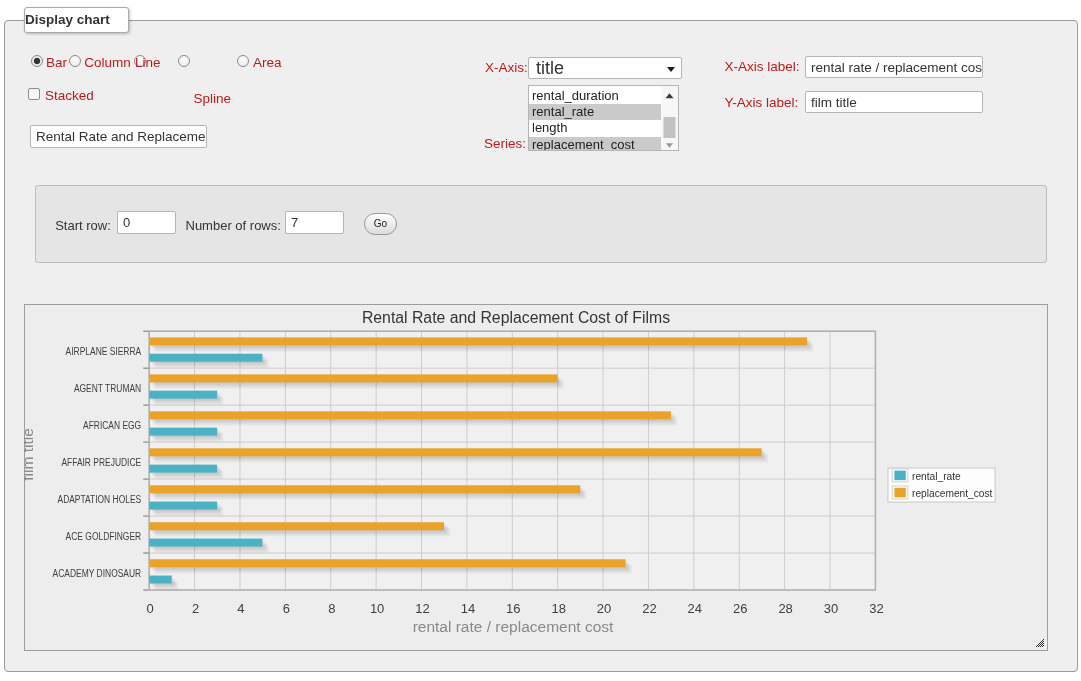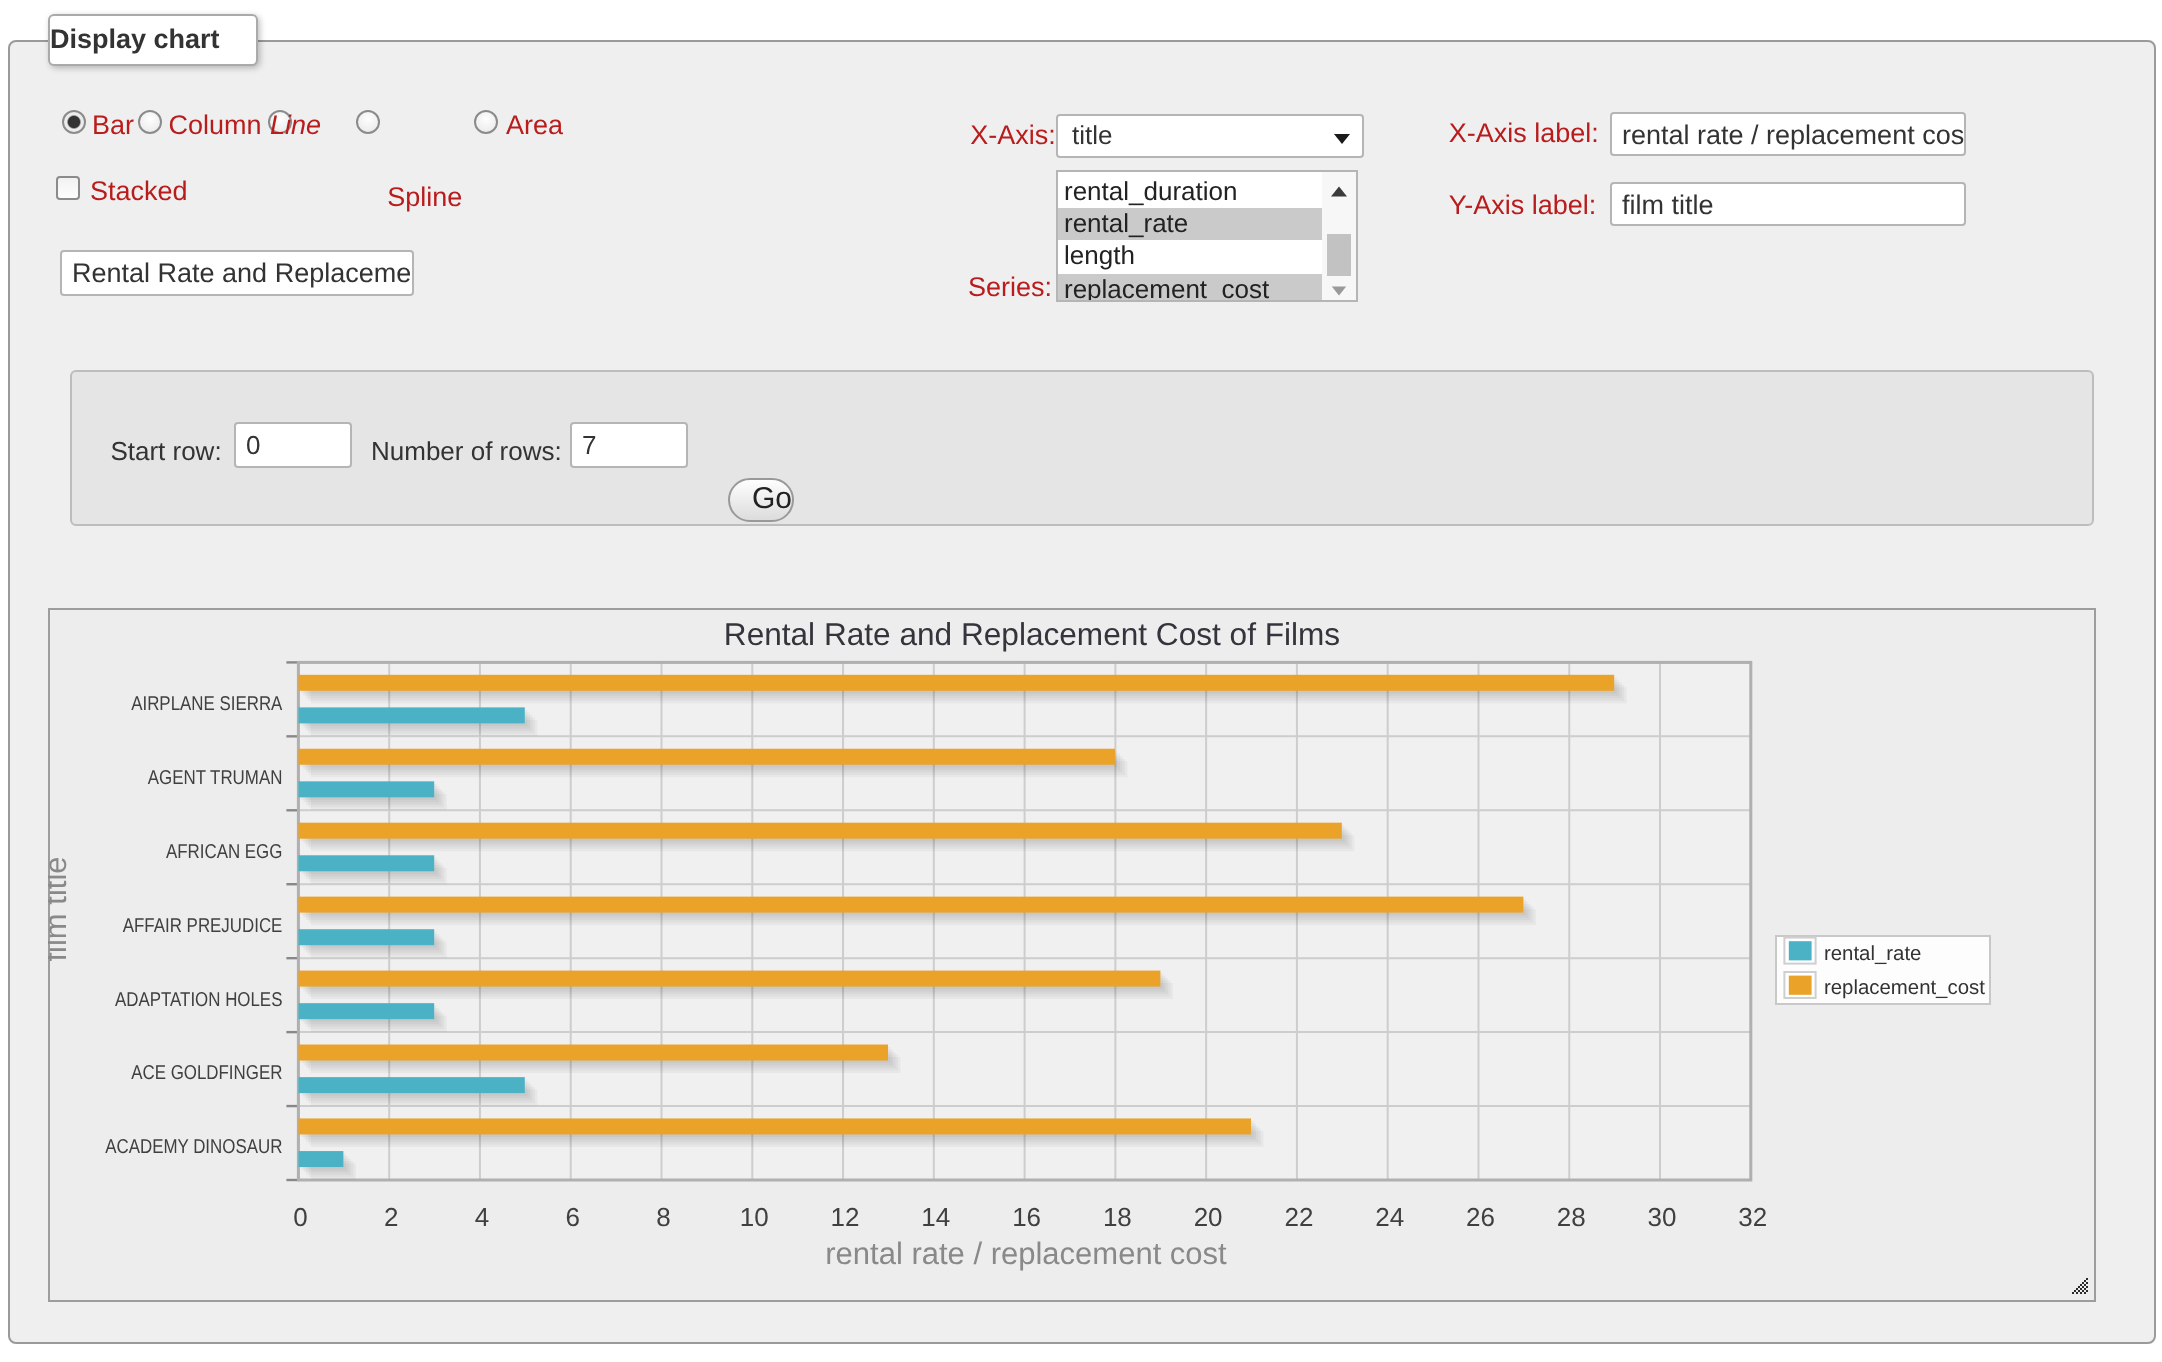--- a/index.html
+++ b/index.html
@@ -35,31 +35,31 @@
   }
   #graybox {
     left:35px; top:185px; width:1010px; height:76px;
     background:#e5e5e5; border:1px solid #bdbdbd; border-radius:3px;
   }
   .gblabel { font-size:13px; color:#333; }
   #gobtn {
     left:364px; top:213px; width:31px; height:20px;
     border:1px solid #999; border-radius:11px;
     background:linear-gradient(#fefefe,#dcdcdc);
-    font-size:15px; color:#222; text-align:right; line-height:20px;margin-top:26px;
+    font-size:10px; color:#222; text-align:center; line-height:20px;
   }
   #chartbox {
     left:24px; top:304px; width:1022px; height:345px;
     background:#ededed; border:1px solid #9d9d9d;
   }
   
   #xsel {
     left:528px; top:57px; width:152px; height:20px;
     background:#fff; border:1px solid #b5b5b5; border-radius:2px;
-    font-size:13px; color:#333; line-height:20px;
+    font-size:18px; color:#333; line-height:20px;
   }
   #serlist {
     left:528px; top:85px; width:149px; height:64px;
     background:#fff; border:1px solid #b5b5b5;
     font-size:13px; color:#222; overflow:hidden;
   }
   .opt { height:16.4px; line-height:16.4px; padding-left:3px; white-space:nowrap; }
   .opt.sel { background:#cacaca; }
   #scrollbar {
     position:absolute; right:0; top:0; width:17px; height:64px; background:#f7f7f7;
@@ -68,21 +68,21 @@
 </head>
 <body>
 <div class="abs" id="fieldset"></div>
 <div class="abs" id="legend">Display chart</div>
 
 <span class="abs rad on" style="left:30.5px;top:54.5px;"></span>
 <span class="abs flabel" style="left:46px;top:55px;">Bar</span>
 <span class="abs rad" style="left:68.5px;top:54.5px;"></span>
 <span class="abs flabel" style="left:84.3px;top:55px;">Column</span>
 <span class="abs rad" style="left:134px;top:54.5px;"></span>
-<span class="abs flabel" style="left:135px;top:55px;font-style:italic;">Line</span>
+<span class="abs flabel" style="left:135px;top:55px;">Line</span>
 <span class="abs rad" style="left:178px;top:54.5px;"></span>
 <span class="abs flabel" style="left:193.6px;top:55px;margin-top:36px;">Spline</span>
 <span class="abs rad" style="left:237px;top:54.5px;"></span>
 <span class="abs flabel" style="left:253px;top:55px;">Area</span>
 
 <span class="abs chk" style="left:28.4px;top:88px;"></span>
 <span class="abs flabel" style="left:45px;top:88px;">Stacked</span>
 
 <input class="txt" style="left: 30px; top: 125px; width: 170px; height: 21px;" value="Rental Rate and Replacement Cost of Films">
 

